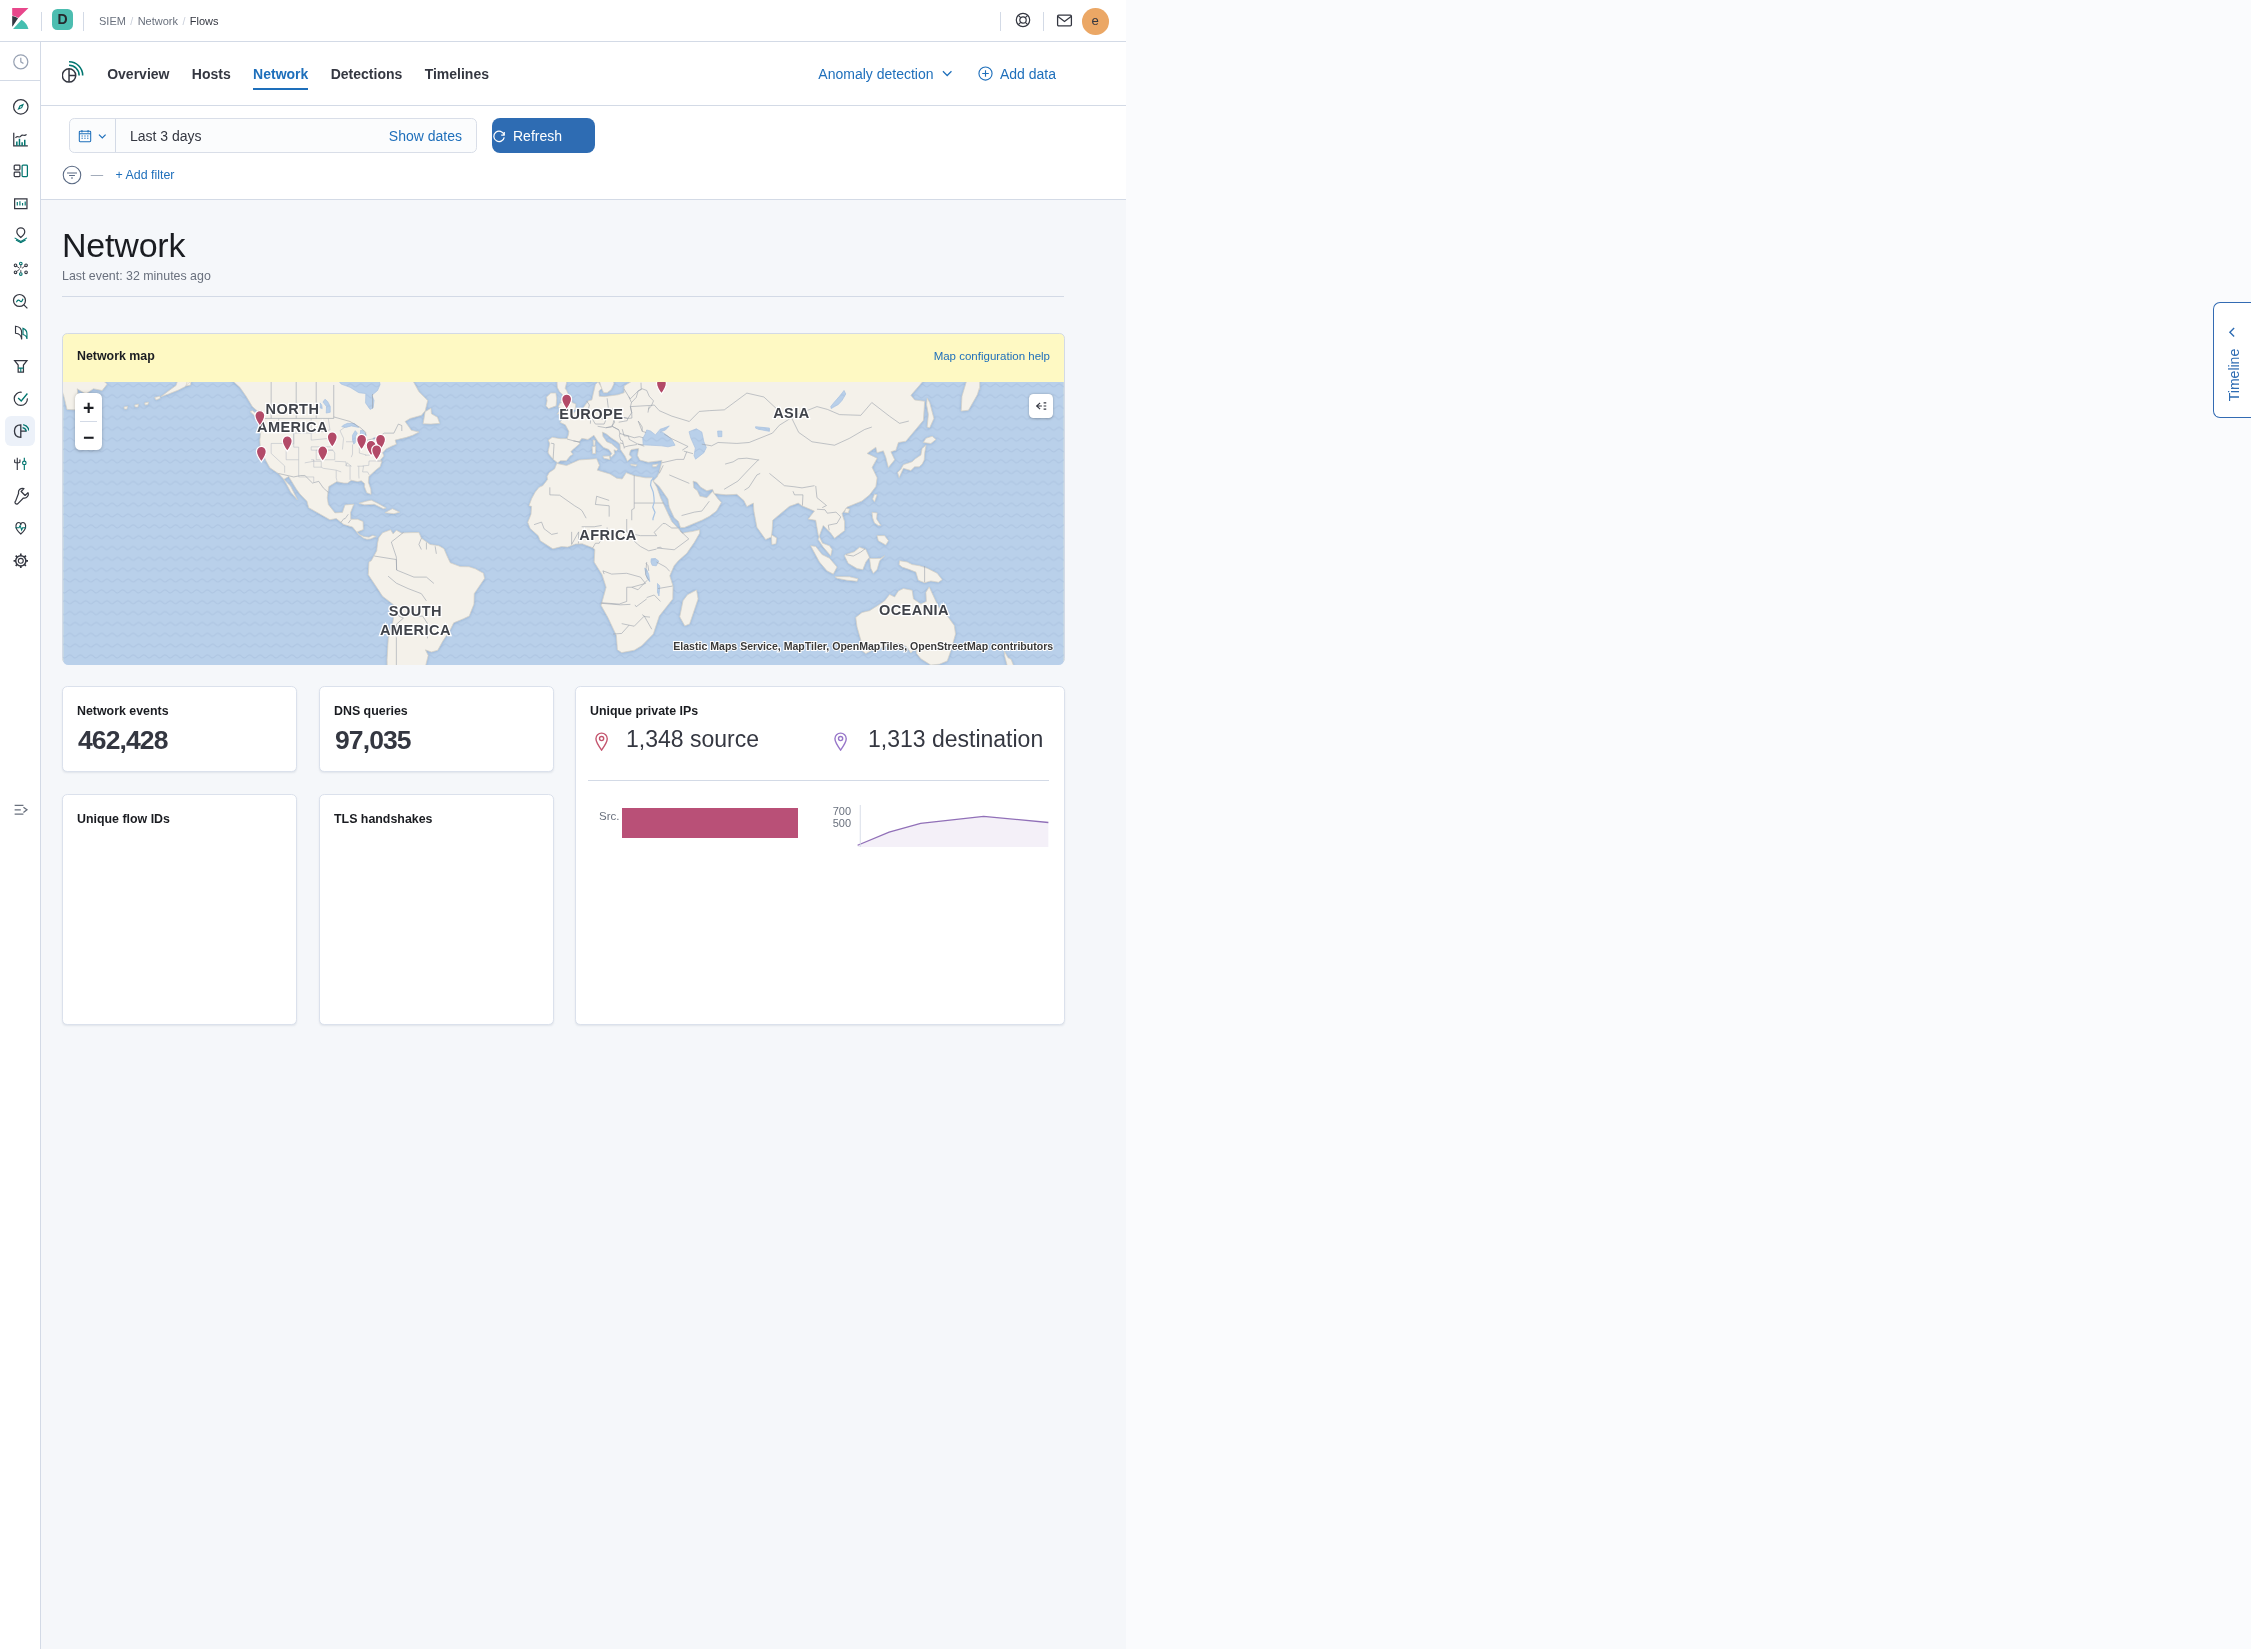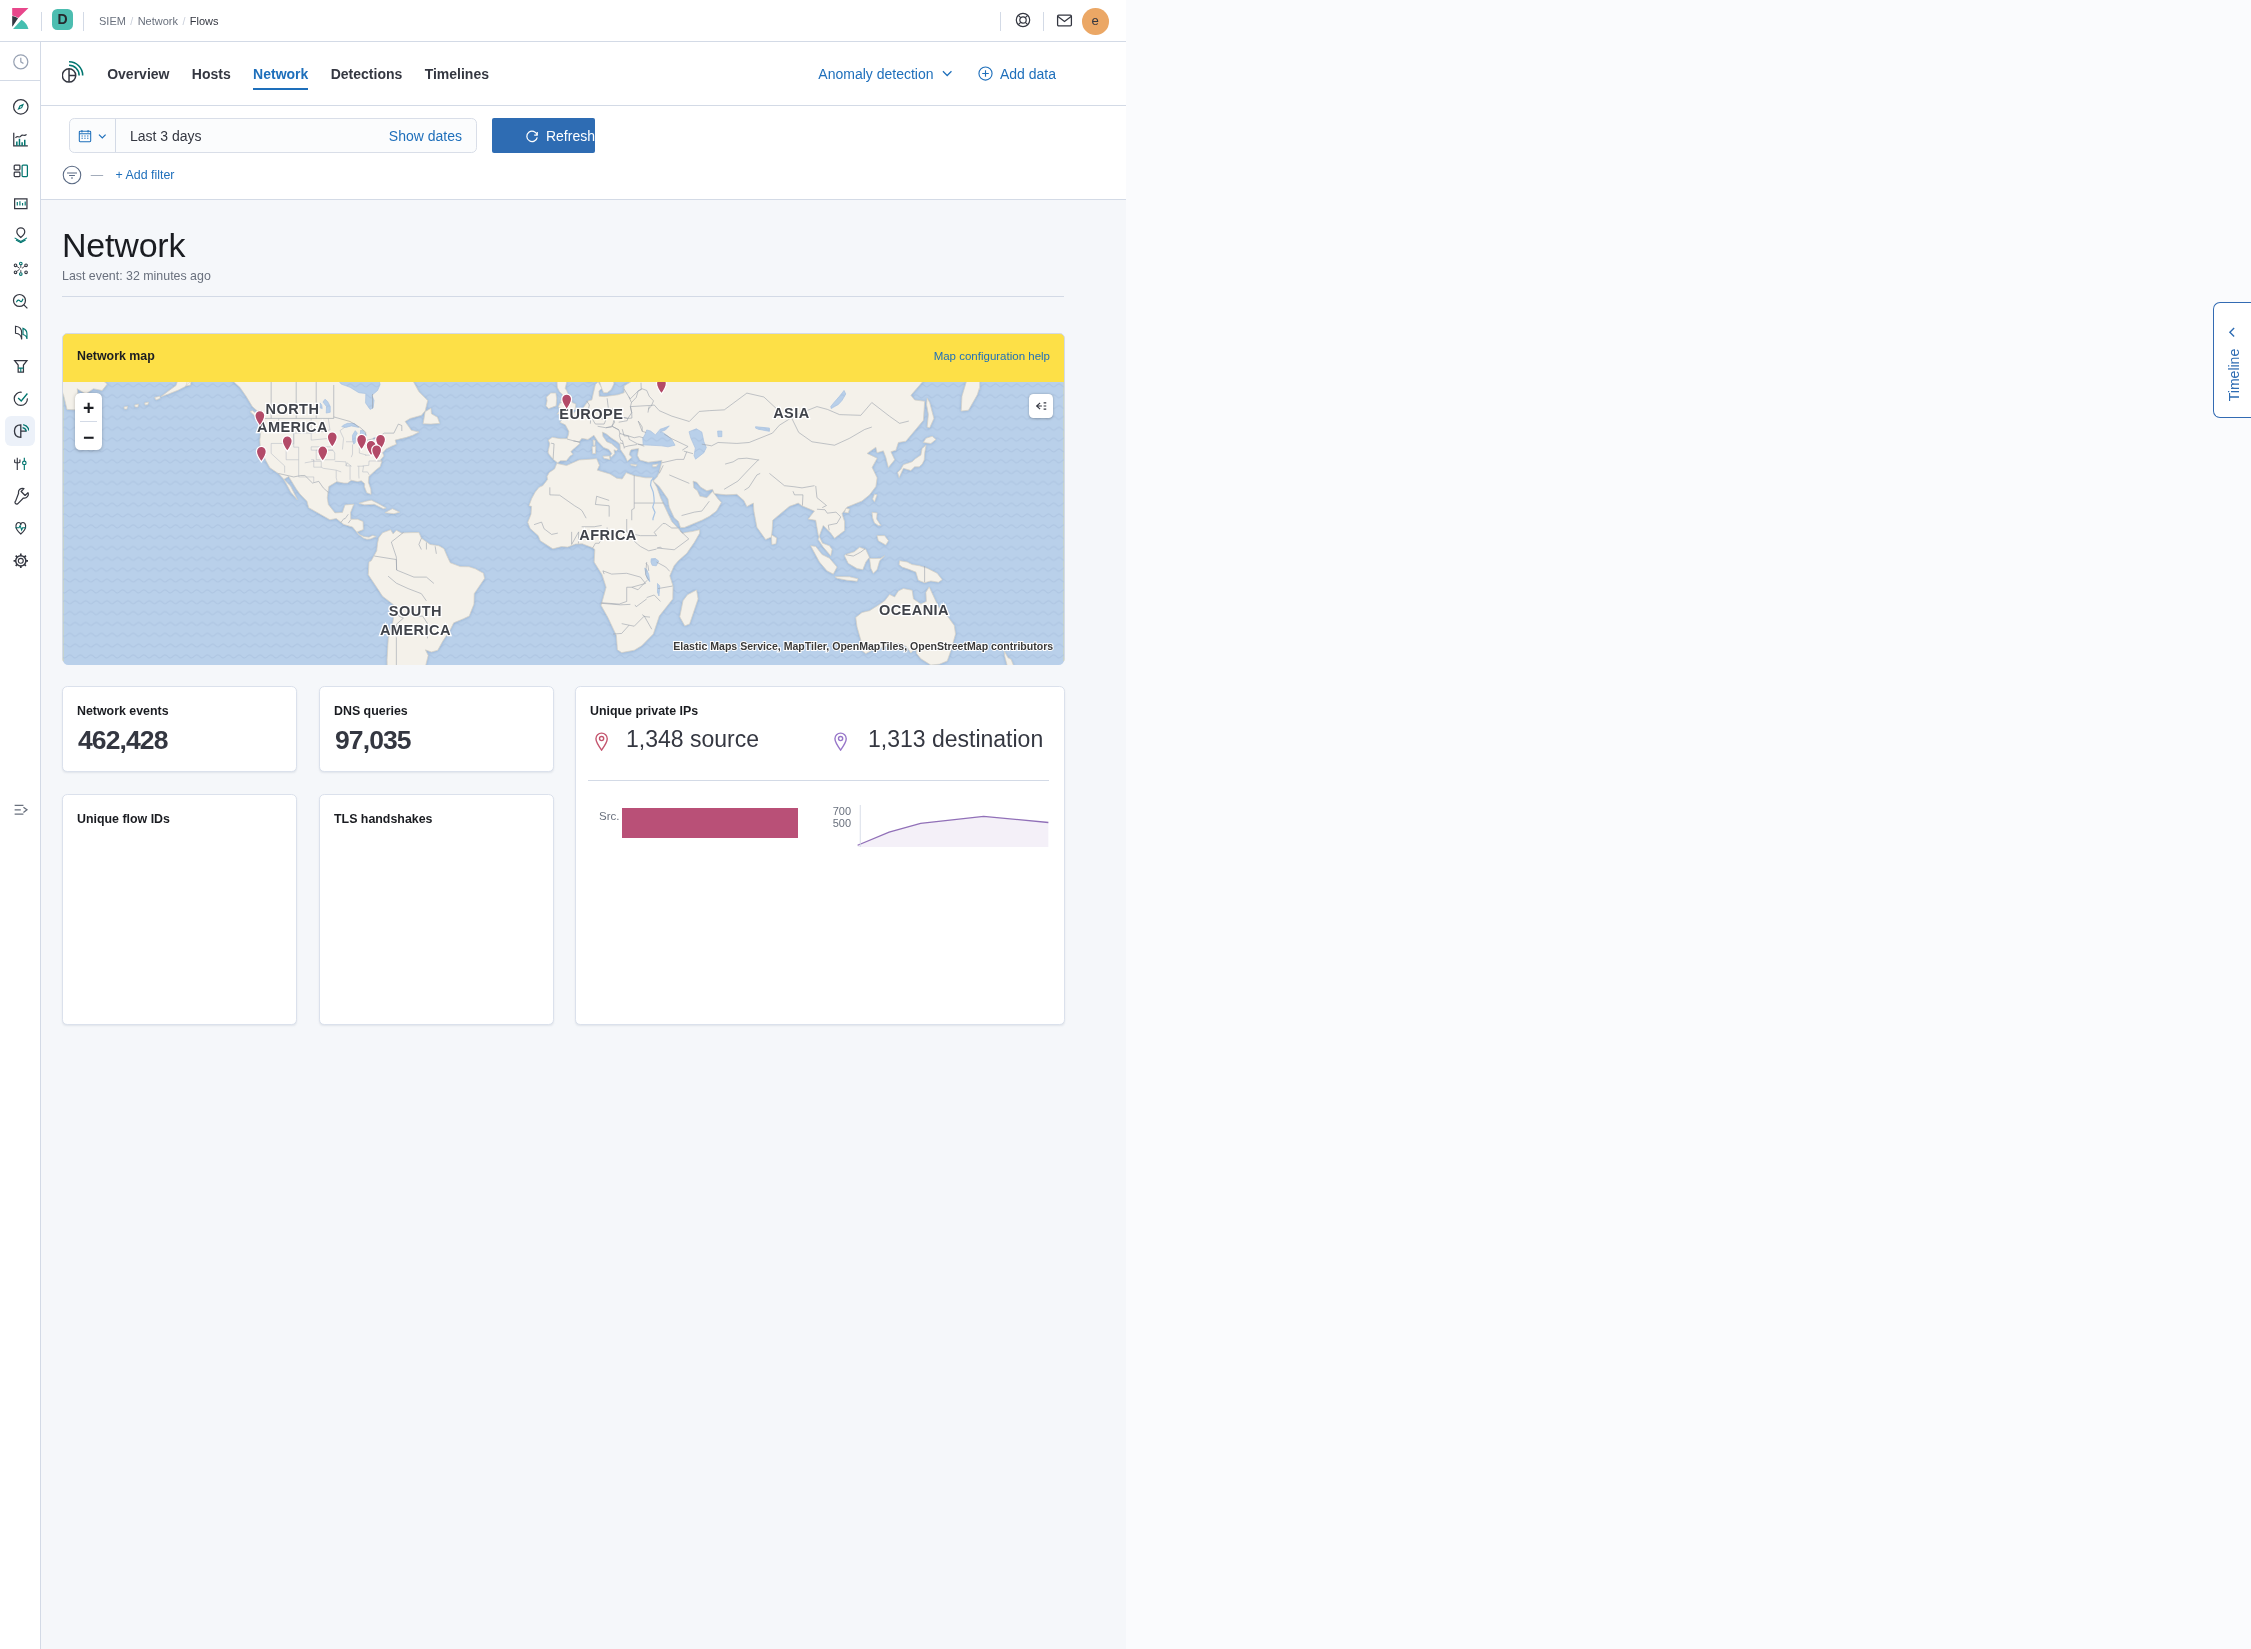--- a/index.html
+++ b/index.html
@@ -26,28 +26,28 @@
 .searchrow { position:absolute; top:106px; left:41px; width:1085px; height:94px; background:#fff; border-bottom:0.9px solid #d3dae6; }
 .qbar { position:absolute; left:21px; top:12.4px; height:35px; display:flex; }
 .qbox { width:470px; height:35px; background:#fbfcfd; border:0.9px solid #d9dee8; border-radius:5.3px; display:flex; align-items:center; box-shadow:0 0.9px 0.9px -0.9px rgba(152,162,179,.2); }
 .qsave { width:49px; height:100%; display:flex; align-items:center; justify-content:center; gap:5.3px; border-right:0.9px solid #d3dae6; }
 .qph { color:#69707d; font-size:14px; padding-left:12.4px; flex:1; }
 .qkql { color:#343741; font-size:14px; padding:0 12.4px; font-weight:400; }
 .dbox { margin-left:7px; width:408px; height:35px; background:#fbfcfd; border:0.9px solid #d9dee8; border-radius:5.3px; display:flex; align-items:center; }
 .dcal { width:46px; display:flex; align-items:center; justify-content:center; gap:5.3px; border-right:0.9px solid #d3dae6; height:100%; }
 .dtext { font-size:14px; color:#343741; padding-left:14px; flex:1; }
 .dshow { font-size:14px; color:#1e6fbb; padding-right:14px; }
-.refresh { margin-left:15px; width:103px; height:35px; background:#2e6cb3; border-radius:2px; color:#fff; font-size:14px; display:flex; align-items:center; justify-content:flex-end; gap:7px; }
+.refresh { margin-left:15px; width:103px; height:35px; background:#2e6cb3; border-radius:8px; color:#fff; font-size:14px; display:flex; align-items:center; justify-content:flex-start; gap:7px; }
 .filterrow { position:absolute; left:21px; top:55px; height:28px; display:flex; align-items:center; }
 .addfilter { color:#1e6fbb; font-size:12.4px; margin-left:12.4px; }
 .content { position:absolute; top:200px; left:41px; width:1085px; bottom:0; background:#f5f7fa; }
 .h1 { position:absolute; left:21px; top:25.6px; font-size:34px; color:#1a1c21; font-weight:400; letter-spacing:-0.2px; }
 .lastev { position:absolute; left:21px; top:69px; font-size:12.4px; color:#69707d; }
 .hr { position:absolute; left:21px; top:96px; width:1002px; height:0.9px; background:#d3dae6; }
-.mappanel { position:absolute; left:21px; top:133px; width:1003px; height:331px; background:#fde047; border:0.9px solid #d3dae6; border-radius:5.3px; }
+.mappanel { position:absolute; left:21px; top:133px; width:1003px; height:331px; background:#fef9c3; border:0.9px solid #d3dae6; border-radius:5.3px; }
 .maphead { position:absolute; left:14px; right:14px; top:0; height:43px; display:flex; align-items:center; justify-content:space-between; }
 .maphead .t { font-size:12.4px; font-weight:700; color:#1a1c21; }
 .maphead .l { font-size:11.5px; color:#1e6fbb; }
 .mapbox { position:absolute; left:0; top:48px; width:1001px; height:283px; border-radius:0 0 5.3px 5.3px; overflow:hidden; }
 .zoomctl { position:absolute; left:12.4px; top:10.6px; width:26.5px; height:57px; background:#fff; border-radius:5.3px; box-shadow:0 0.9px 3.5px rgba(0,0,0,.25); z-index:5; }
 .zoomctl .zp { position:absolute; top:4.4px; left:0; width:26.5px; text-align:center; font-size:19.4px; font-weight:700; color:#1c1e23; }
 .zoomctl .zm { position:absolute; top:33px; left:0; width:26.5px; text-align:center; font-size:19.4px; font-weight:700; color:#1c1e23; }
 .legendbtn { position:absolute; right:11.5px; top:12.4px; width:24px; height:24px; background:#fff; border-radius:4.4px; box-shadow:0 0.9px 2.6px rgba(0,0,0,.25); z-index:5; display:flex; align-items:center; justify-content:center; }
 .cards { position:absolute; left:21px; top:486px; }
 .card { position:absolute; background:#fff; border:0.9px solid #dbe1ec; border-radius:5.3px; box-shadow:0 1.8px 1.8px -0.9px rgba(152,162,179,.2); }

